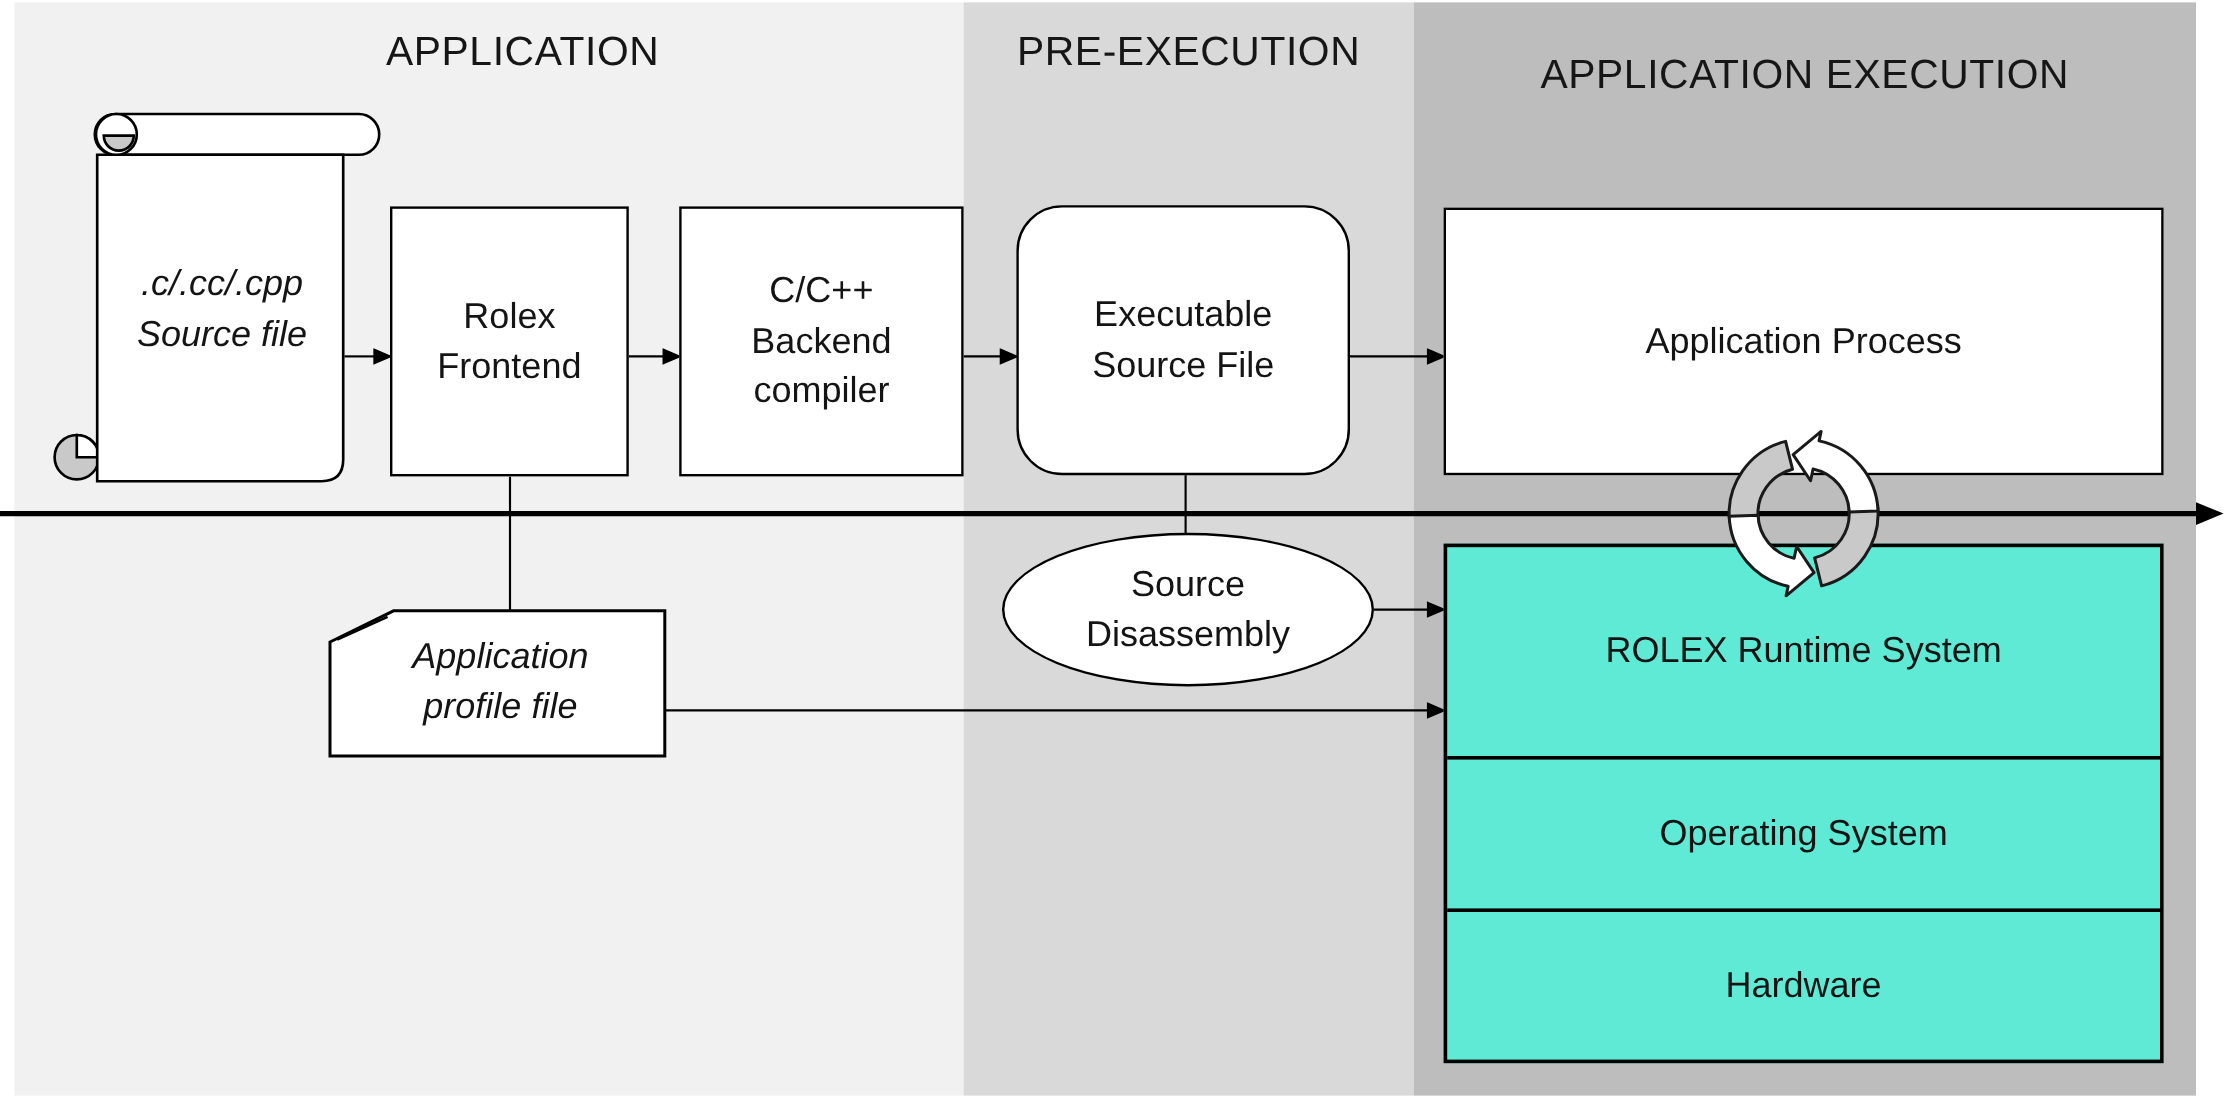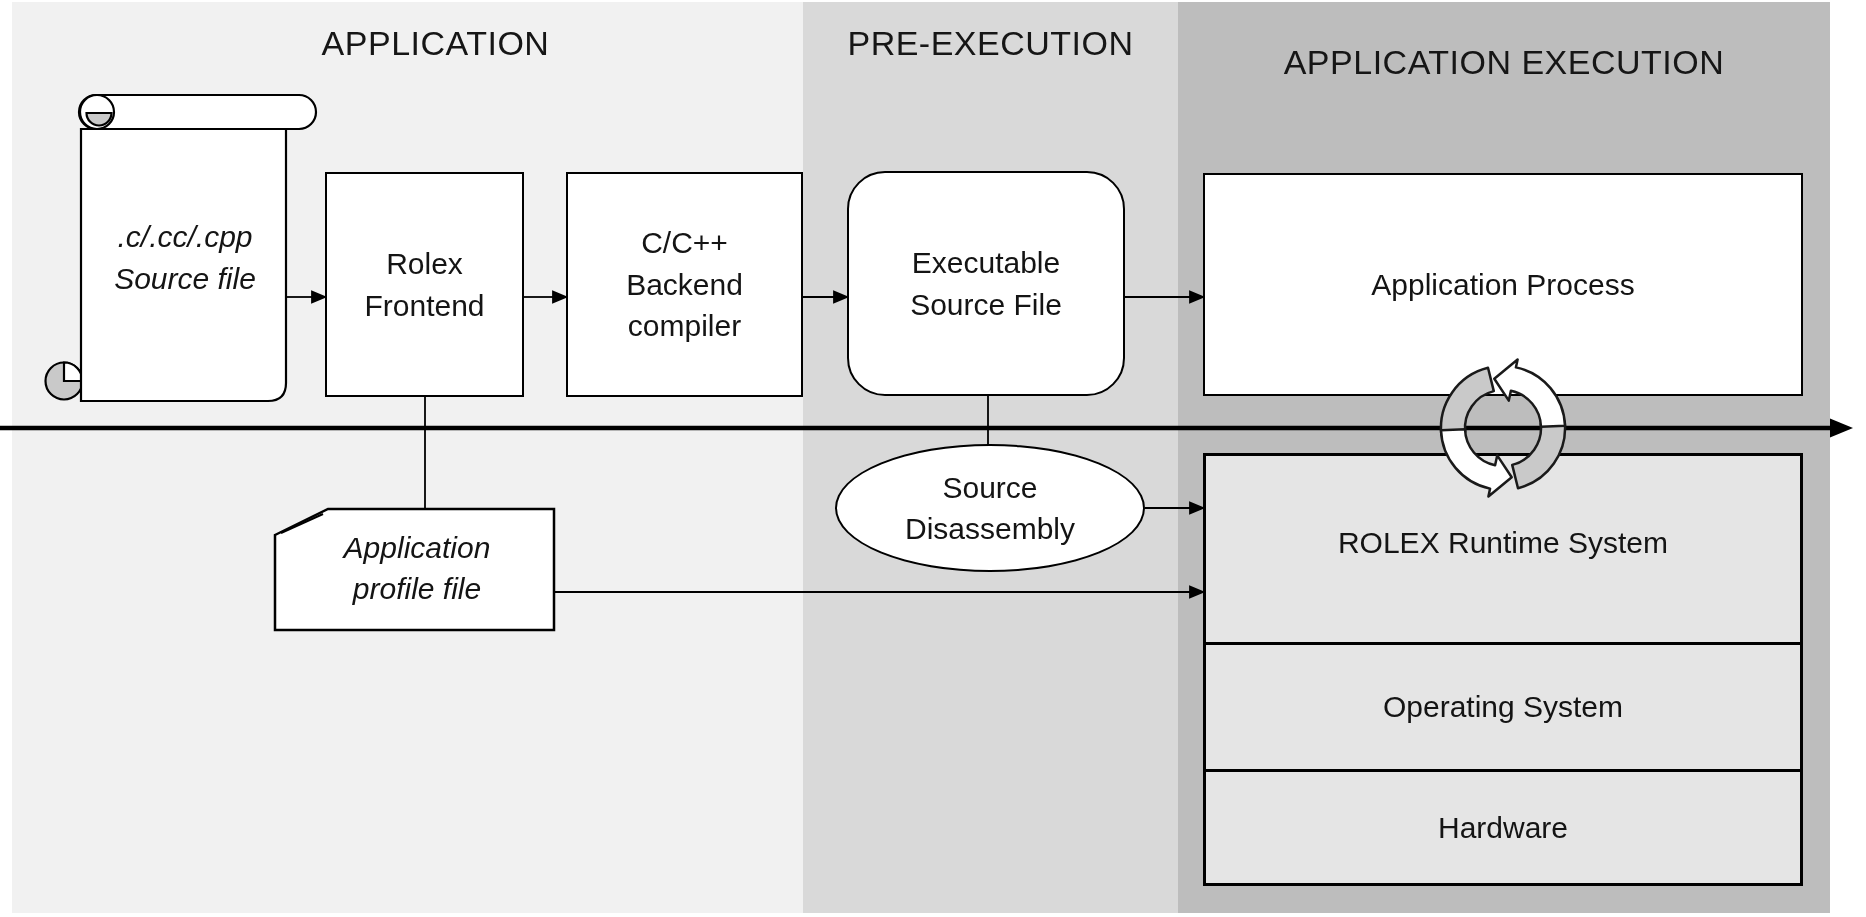--- a/index.html
+++ b/index.html
@@ -8,21 +8,21 @@
   .band{position:absolute;top:2px;height:911px;}
   .phase-title{position:absolute;top:24px;font-size:34px;letter-spacing:.5px;
        text-align:center;color:#161616;}
   .node{position:absolute;background:#fff;border:2px solid #000;box-sizing:border-box;
        display:flex;align-items:center;justify-content:center;text-align:center;
        font-size:30px;line-height:1.38;white-space:pre-line;color:#141414;}
   .node--heavy{border-width:2.5px;}
   .shape-label{position:absolute;display:flex;align-items:center;justify-content:center;
        text-align:center;font-size:30px;line-height:1.38;white-space:pre-line;color:#141414;font-style:italic;}
   .stack{position:absolute;left:1203px;top:453px;width:600px;height:433px;
-       border:3px solid #000;background:#e5e5e5;box-sizing:border-box;
+       border:3px solid #000;background:#5eead4;box-sizing:border-box;
        display:flex;flex-direction:column;}
   .stack-row{display:flex;align-items:center;justify-content:center;text-align:center;
        font-size:30px;box-sizing:border-box;color:#141414;}
   .stack-row + .stack-row{border-top:3px solid #000;}
   svg.layer{position:absolute;left:0;top:0;z-index:2;}
   .above{z-index:3;}
   .topmost{position:absolute;z-index:5;}
 </style>
 </head>
 <body>
@@ -106,21 +106,21 @@
 <div class="node node--heavy above" style="left:1203px;top:173px;width:600px;height:223px;">Application Process</div>
 
 <div class="node node--heavy above" style="left:835px;top:444px;width:310px;height:128px;border-radius:50%;">Source
 Disassembly</div>
 
 <div class="shape-label above" style="left:280px;top:512px;width:274px;height:112px;">Application
 profile file</div>
 
 <div class="stack above">
   <div class="stack-row" style="height:174px;">ROLEX Runtime System</div>
-  <div class="stack-row" style="height:127px;margin-top:12px;">Operating System</div>
+  <div class="stack-row" style="height:127px;">Operating System</div>
   <div class="stack-row" style="flex:1;">Hardware</div>
 </div>
 
 <svg class="topmost" style="left:1433px;top:353px;" width="140" height="150" viewBox="-70 -75 140 150">
   <g stroke="#1a1a1a" stroke-width="2.5" stroke-linejoin="round">
     <path fill="#c9c9c9" d="M-15,-60.2 A62,62 0 0 0 -61.7,6.5 L-37.8,4 A38,38 0 0 1 -9.2,-36.9 Z"></path>
     <path fill="#c9c9c9" d="M15,60.2 A62,62 0 0 0 61.7,-6.5 L37.8,-4 A38,38 0 0 1 9.2,36.9 Z"></path>
     <path fill="#fff" d="M62,-2.2 A62,62 0 0 0 12.9,-60.6 L14.6,-68.5 L-8.7,-49.2 L5.8,-27.4 L7.9,-37.2 A38,38 0 0 1 38,-1.3 Z"></path>
     <path fill="#fff" d="M-62,2.2 A62,62 0 0 0 -12.9,60.6 L-14.6,68.5 L8.7,49.2 L-5.8,27.4 L-7.9,37.2 A38,38 0 0 1 -38,1.3 Z"></path>
   </g>

